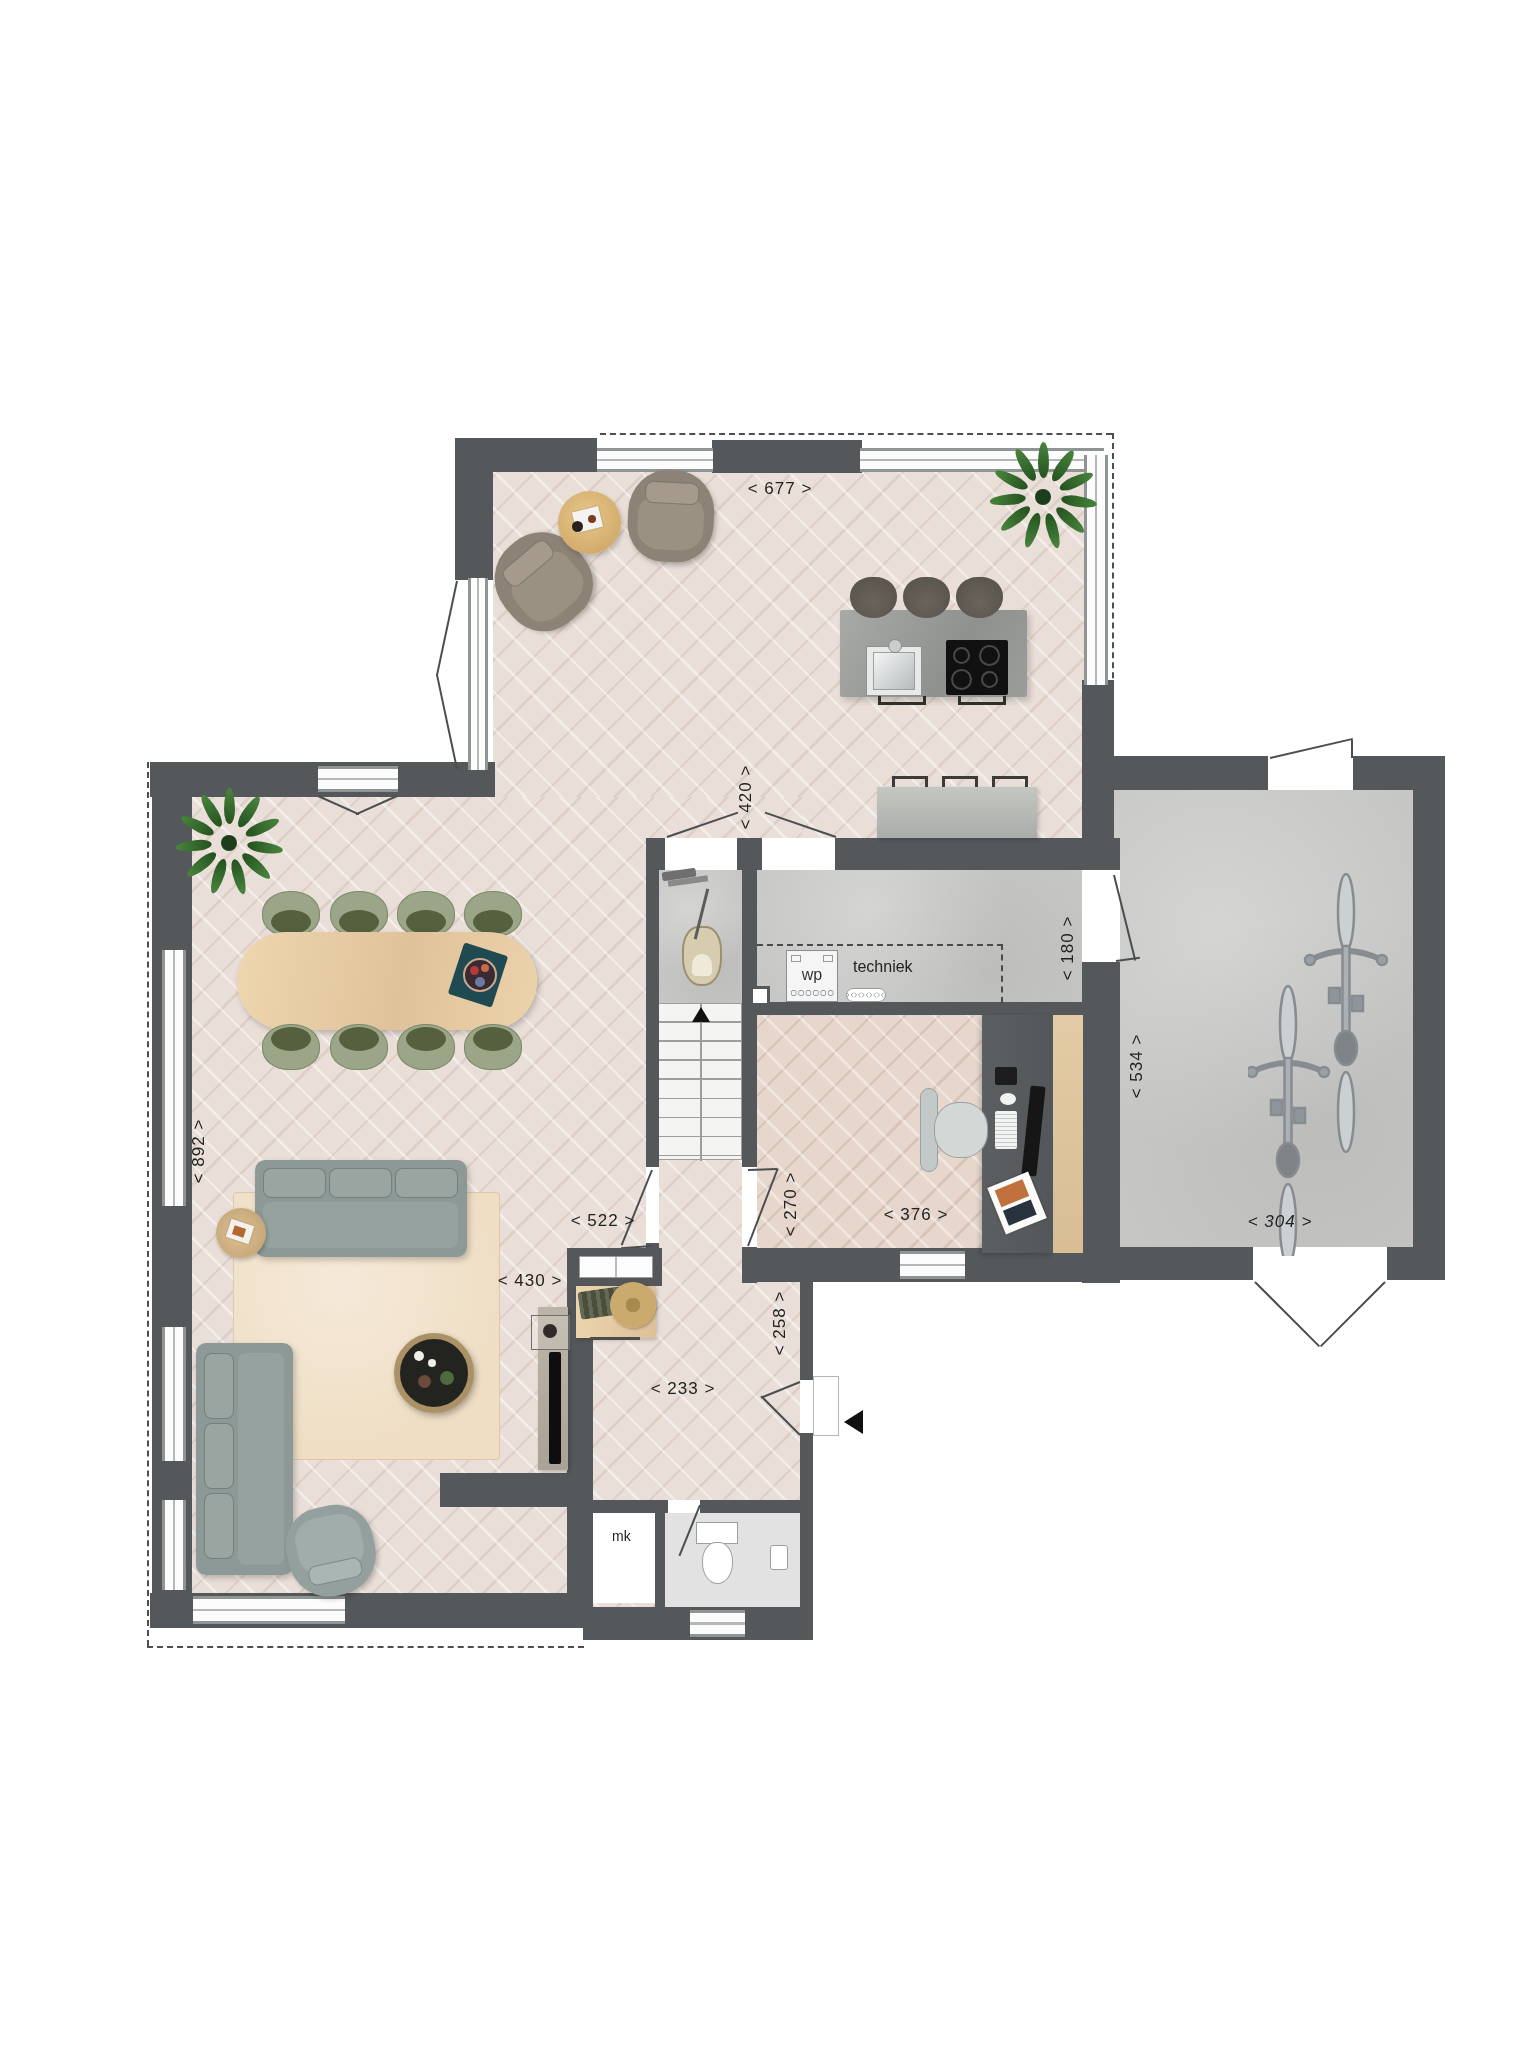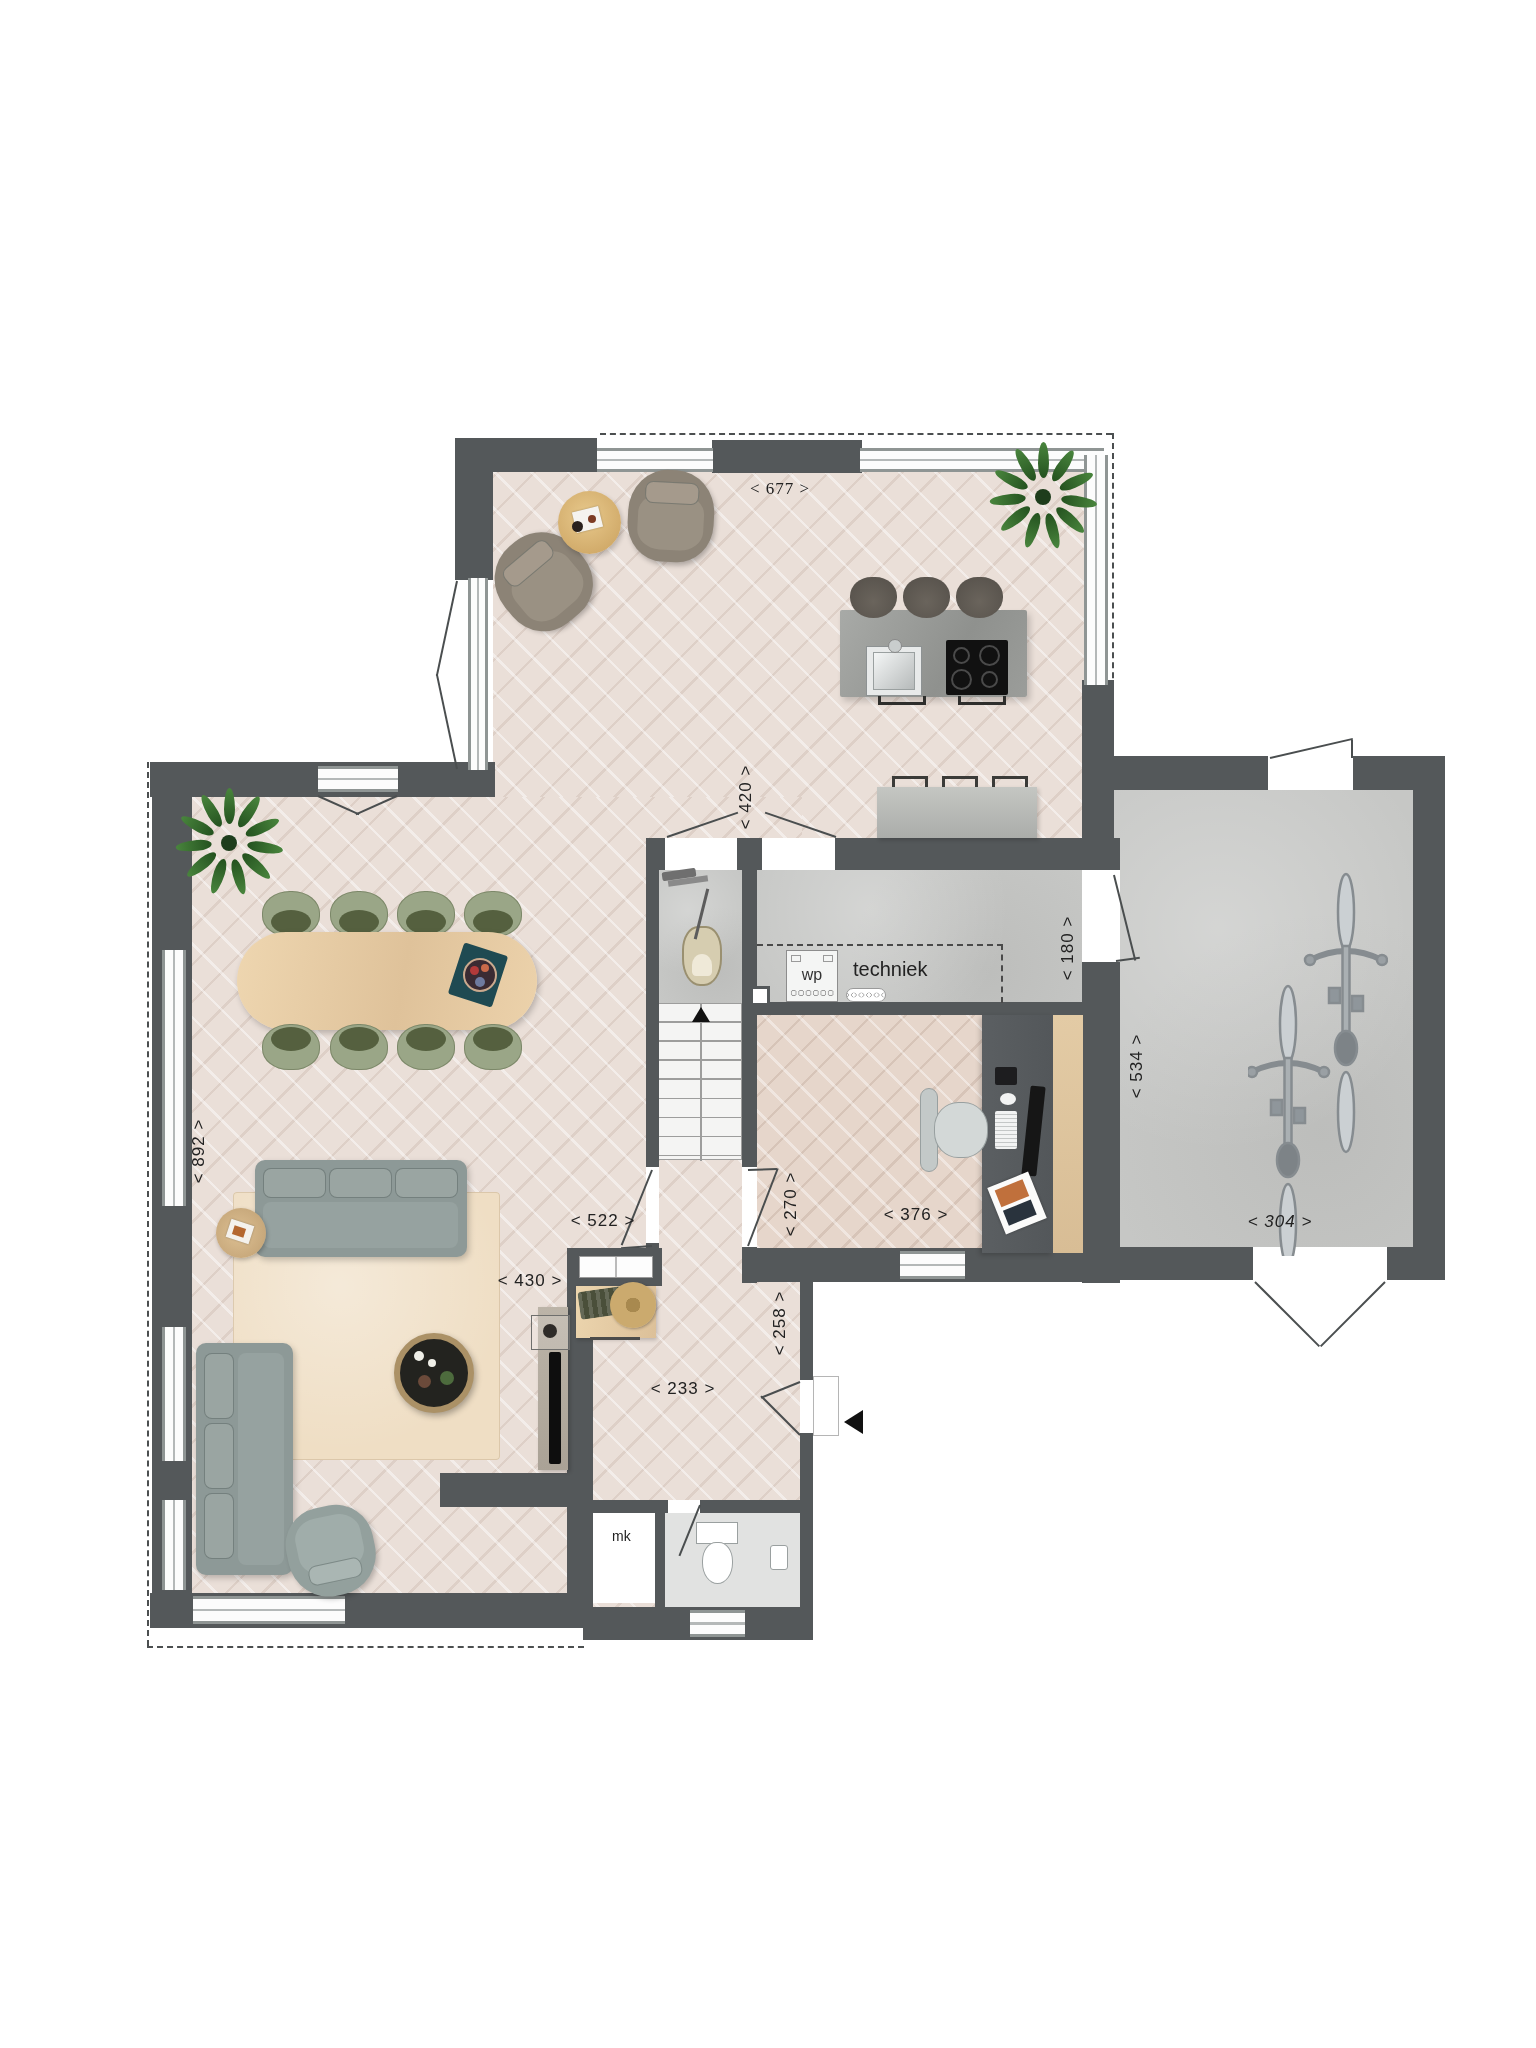--- a/index.html
+++ b/index.html
@@ -334,25 +334,25 @@
           <circle cx="36" cy="88" r="5" fill="#9aa0a4"></circle>
         <rect x="-3.5" y="74" width="7" height="92" fill="#aab0b3"></rect>
         <rect x="-17" y="116" width="11" height="15" fill="#8f969b"></rect>
           <rect x="6" y="124" width="11" height="15" fill="#8f969b"></rect>
         <ellipse cx="0" cy="176" rx="11" ry="17" fill="#7d8387"></ellipse>
         <ellipse cx="0" cy="240" rx="8" ry="40"></ellipse>
       </g>
     </g>
   </svg>
 
-  <div class="lbl" style="left:853px;top:958px;font-size:20px;">techniek</div>
+  <div class="lbl" style="left:853px;top:958px;font-size:16px;">techniek</div>
   <div class="lbl" style="left:612px;top:1528px;font-size:14px;">mk</div>
 
   <div id="dims">
-      <div class="dim" style="left:780px;top:489px;font-family:Liberation Serif, serif;">&lt; 677 &gt;</div>
+      <div class="dim" style="left:780px;top:489px;">&lt; 677 &gt;</div>
       <div class="dim v" style="left:746px;top:797px;">&lt; 420 &gt;</div>
       <div class="dim v" style="left:199px;top:1151px;">&lt; 892 &gt;</div>
       <div class="dim v" style="left:1068px;top:948px;">&lt; 180 &gt;</div>
       <div class="dim v" style="left:1137px;top:1066px;">&lt; 534 &gt;</div>
       <div class="dim" style="left:603px;top:1221px;">&lt; 522 &gt;</div>
       <div class="dim" style="left:530px;top:1281px;">&lt; 430 &gt;</div>
       <div class="dim v" style="left:791px;top:1204px;">&lt; 270 &gt;</div>
       <div class="dim" style="left:916px;top:1215px;">&lt; 376 &gt;</div>
       <div class="dim" style="left:1280px;top:1222px;font-style:italic;">&lt; 304 &gt;</div>
       <div class="dim" style="left:683px;top:1389px;">&lt; 233 &gt;</div>

